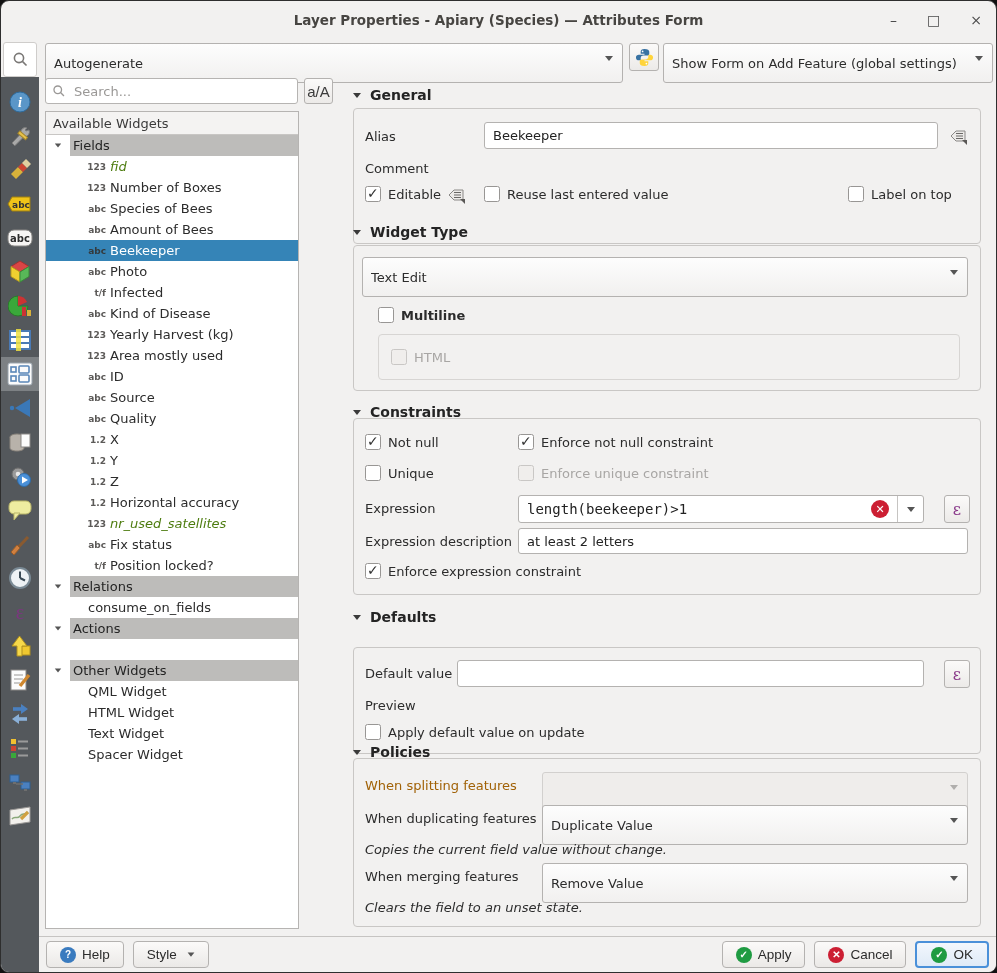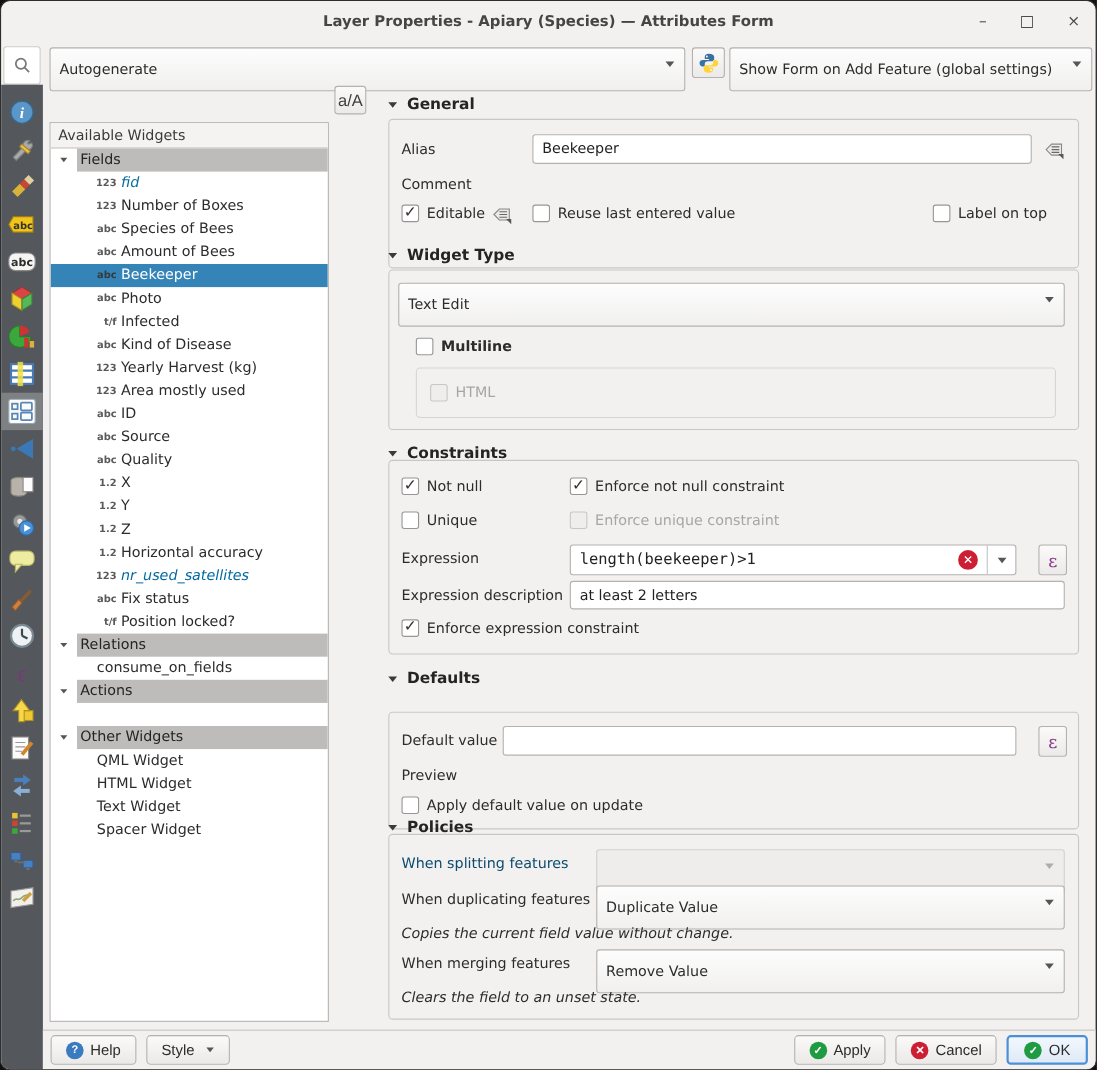--- a/index.html
+++ b/index.html
@@ -30,30 +30,30 @@
   .acase{position:absolute;left:303px;top:77px;width:29px;height:26px;font-size:15px;color:#3c3c3c;}
   .tree{position:absolute;left:44px;top:110px;width:254px;bottom:43px;background:#fff;border:1px solid #b6b4b2;overflow:hidden;}
   .twheader{height:23px;display:flex;align-items:center;padding-left:7px;background:#f4f3f2;border-bottom:1px solid #c8c6c4;color:#3a3a3a;}
   .tgroup{display:flex;height:21px;align-items:stretch;cursor:pointer;}
   .tgroup .tri{width:24px;display:flex;align-items:center;justify-content:center;}
   .tgroup .glabel{flex:1;background:#bdbcba;display:flex;align-items:center;padding-left:3px;color:#242424;}
   .titem{display:flex;height:21px;align-items:center;padding-left:40px;cursor:pointer;}
   .titem .badge{width:20px;margin-right:4px;text-align:right;font-size:9px;font-weight:bold;color:#5c5a58;flex:none;}
   .titem.sel{background:#3584b7;color:#fff;}
   .titem.sel .badge{color:#343a3e;}
-  .titem.muted .lbl{color:#0369a1;font-style:italic;}
+  .titem.muted .lbl{color:#4d7c0f;font-style:italic;}
   .titem.plain{padding-left:42px;}
   .tspacer{height:21px;}
   
   .rpanel{position:absolute;left:342px;top:76px;right:6px;bottom:36px;}
   .sechdr{position:absolute;left:10px;display:flex;align-items:center;gap:9px;font-weight:bold;font-size:14px;color:#242424;}
   .sechdr .arr{border-top-color:#3a3a3a;}
   .gbox{position:absolute;left:10px;right:9px;border:1px solid #c9c7c5;border-radius:4px;}
   .flabel{position:absolute;color:#2c2c2c;}
-  .flabel.dis{color:#0c4a6e;}
+  .flabel.dis{color:#a16207;}
   .tinput{position:absolute;height:27px;background:#fff;border:1px solid #b4b2b0;border-radius:3px;padding:0 8px;display:flex;align-items:center;color:#222;}
   .cbrow{position:absolute;display:flex;align-items:center;gap:7px;cursor:pointer;}
   .cb{width:16px;height:16px;background:#fff;border:1px solid #989694;border-radius:2.5px;position:relative;flex:none;}
   .cb.checked::after{content:"✓";position:absolute;left:1px;top:-2px;font-size:14px;font-weight:bold;color:#333;}
   .cbrow.dis .cb{border-color:#c9c7c5;background:#f0eeec;}
   .cbrow.dis{color:#a8a6a4;}
   .epsbtn{position:absolute;width:26px;height:28px;font-family:"DejaVu Serif",serif;font-size:16px;color:#8a3a8a;}
   .ddov{position:absolute;width:24px;height:24px;display:flex;align-items:center;justify-content:center;cursor:pointer;}
   .mono{font-family:"DejaVu Sans Mono",monospace;font-size:14px;}
   .note{position:absolute;font-style:italic;color:#2c2c2c;}
@@ -262,20 +262,27 @@
       </div>
     <div class="railitem">
         <svg width="24" height="24" viewBox="0 0 24 24">
           <polygon points="2,6 22,3 22,18 2,21" fill="#f2f0ec" stroke="#9a9896"></polygon>
           <path d="M4 15c3-4 5 1 8-3s4 0 8-4" fill="none" stroke="#8aa87a" stroke-width="1.5"></path>
           <line x1="13" y1="15" x2="20" y2="8" stroke="#d0a040" stroke-width="3.2"></line>
         </svg>
       </div>
   </div>
 
+  <div class="searchwrap">
+    <svg width="14" height="14" viewBox="0 0 17 17">
+        <circle cx="7" cy="7" r="4.6" fill="none" stroke="#9a9896" stroke-width="1.6"></circle>
+        <line x1="10.4" y1="10.4" x2="14.5" y2="14.5" stroke="#9a9896" stroke-width="1.6"></line>
+      </svg>
+    <input type="text" placeholder="Search..." style="">
+  </div>
   <button class="acase iconbtn">a/A</button>
 
   <div class="tree">
     <div class="twheader">Available Widgets</div>
 
     <div class="tgroup">
       <span class="tri">
           <span class="arr" style="transform:scale(.8)"></span>
         </span>
       <span class="glabel">Fields</span>

